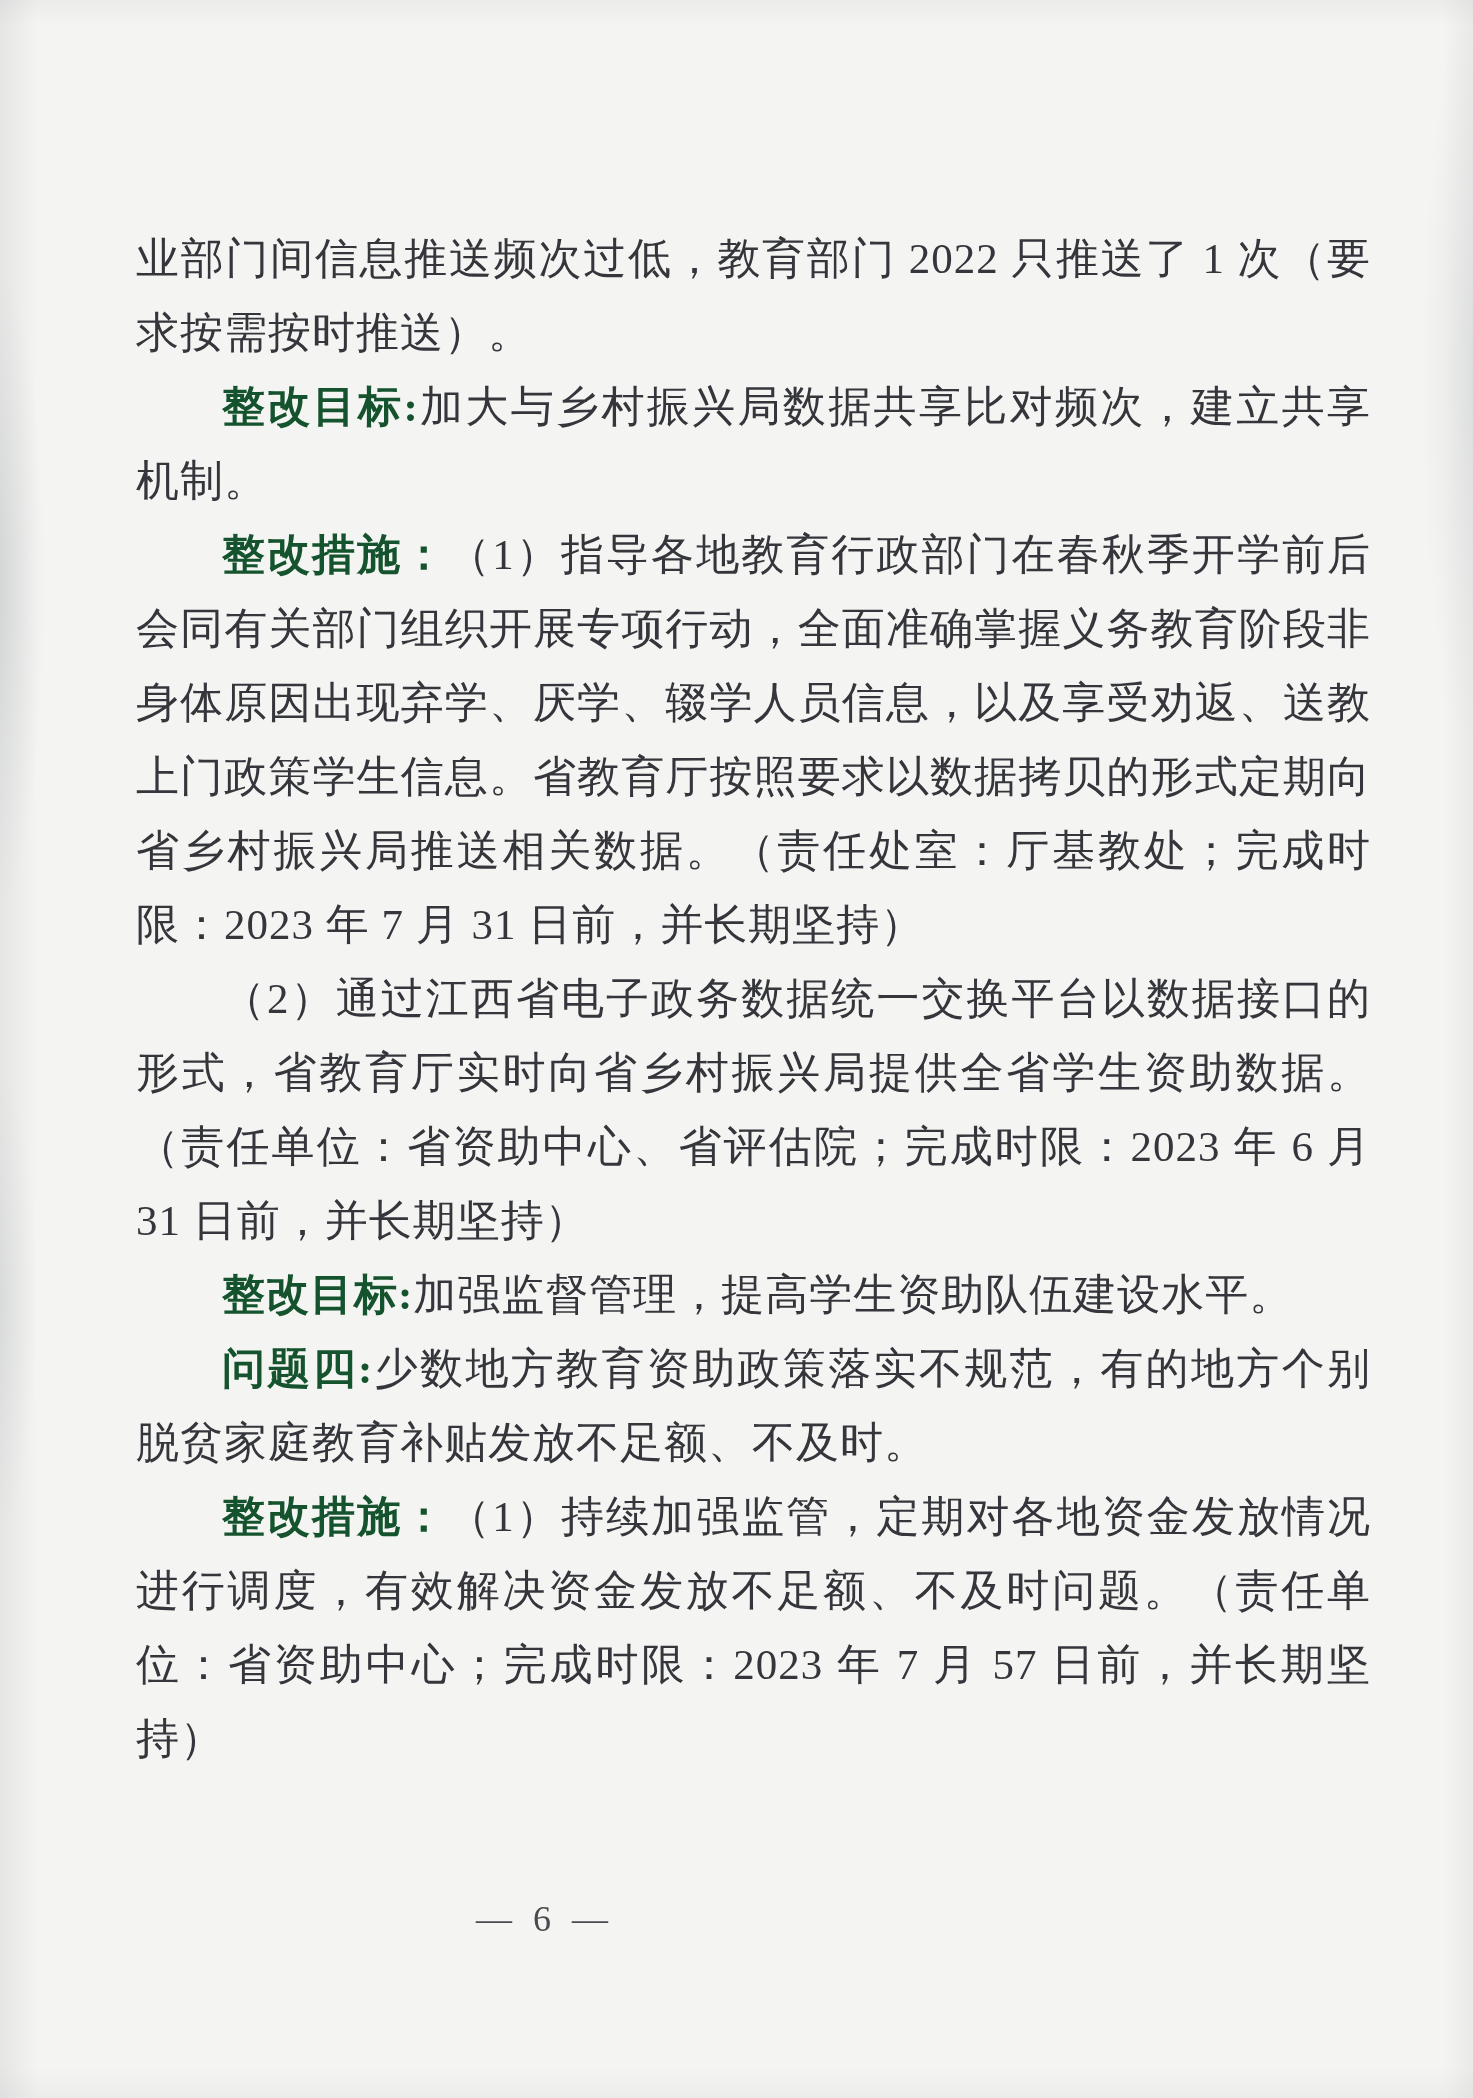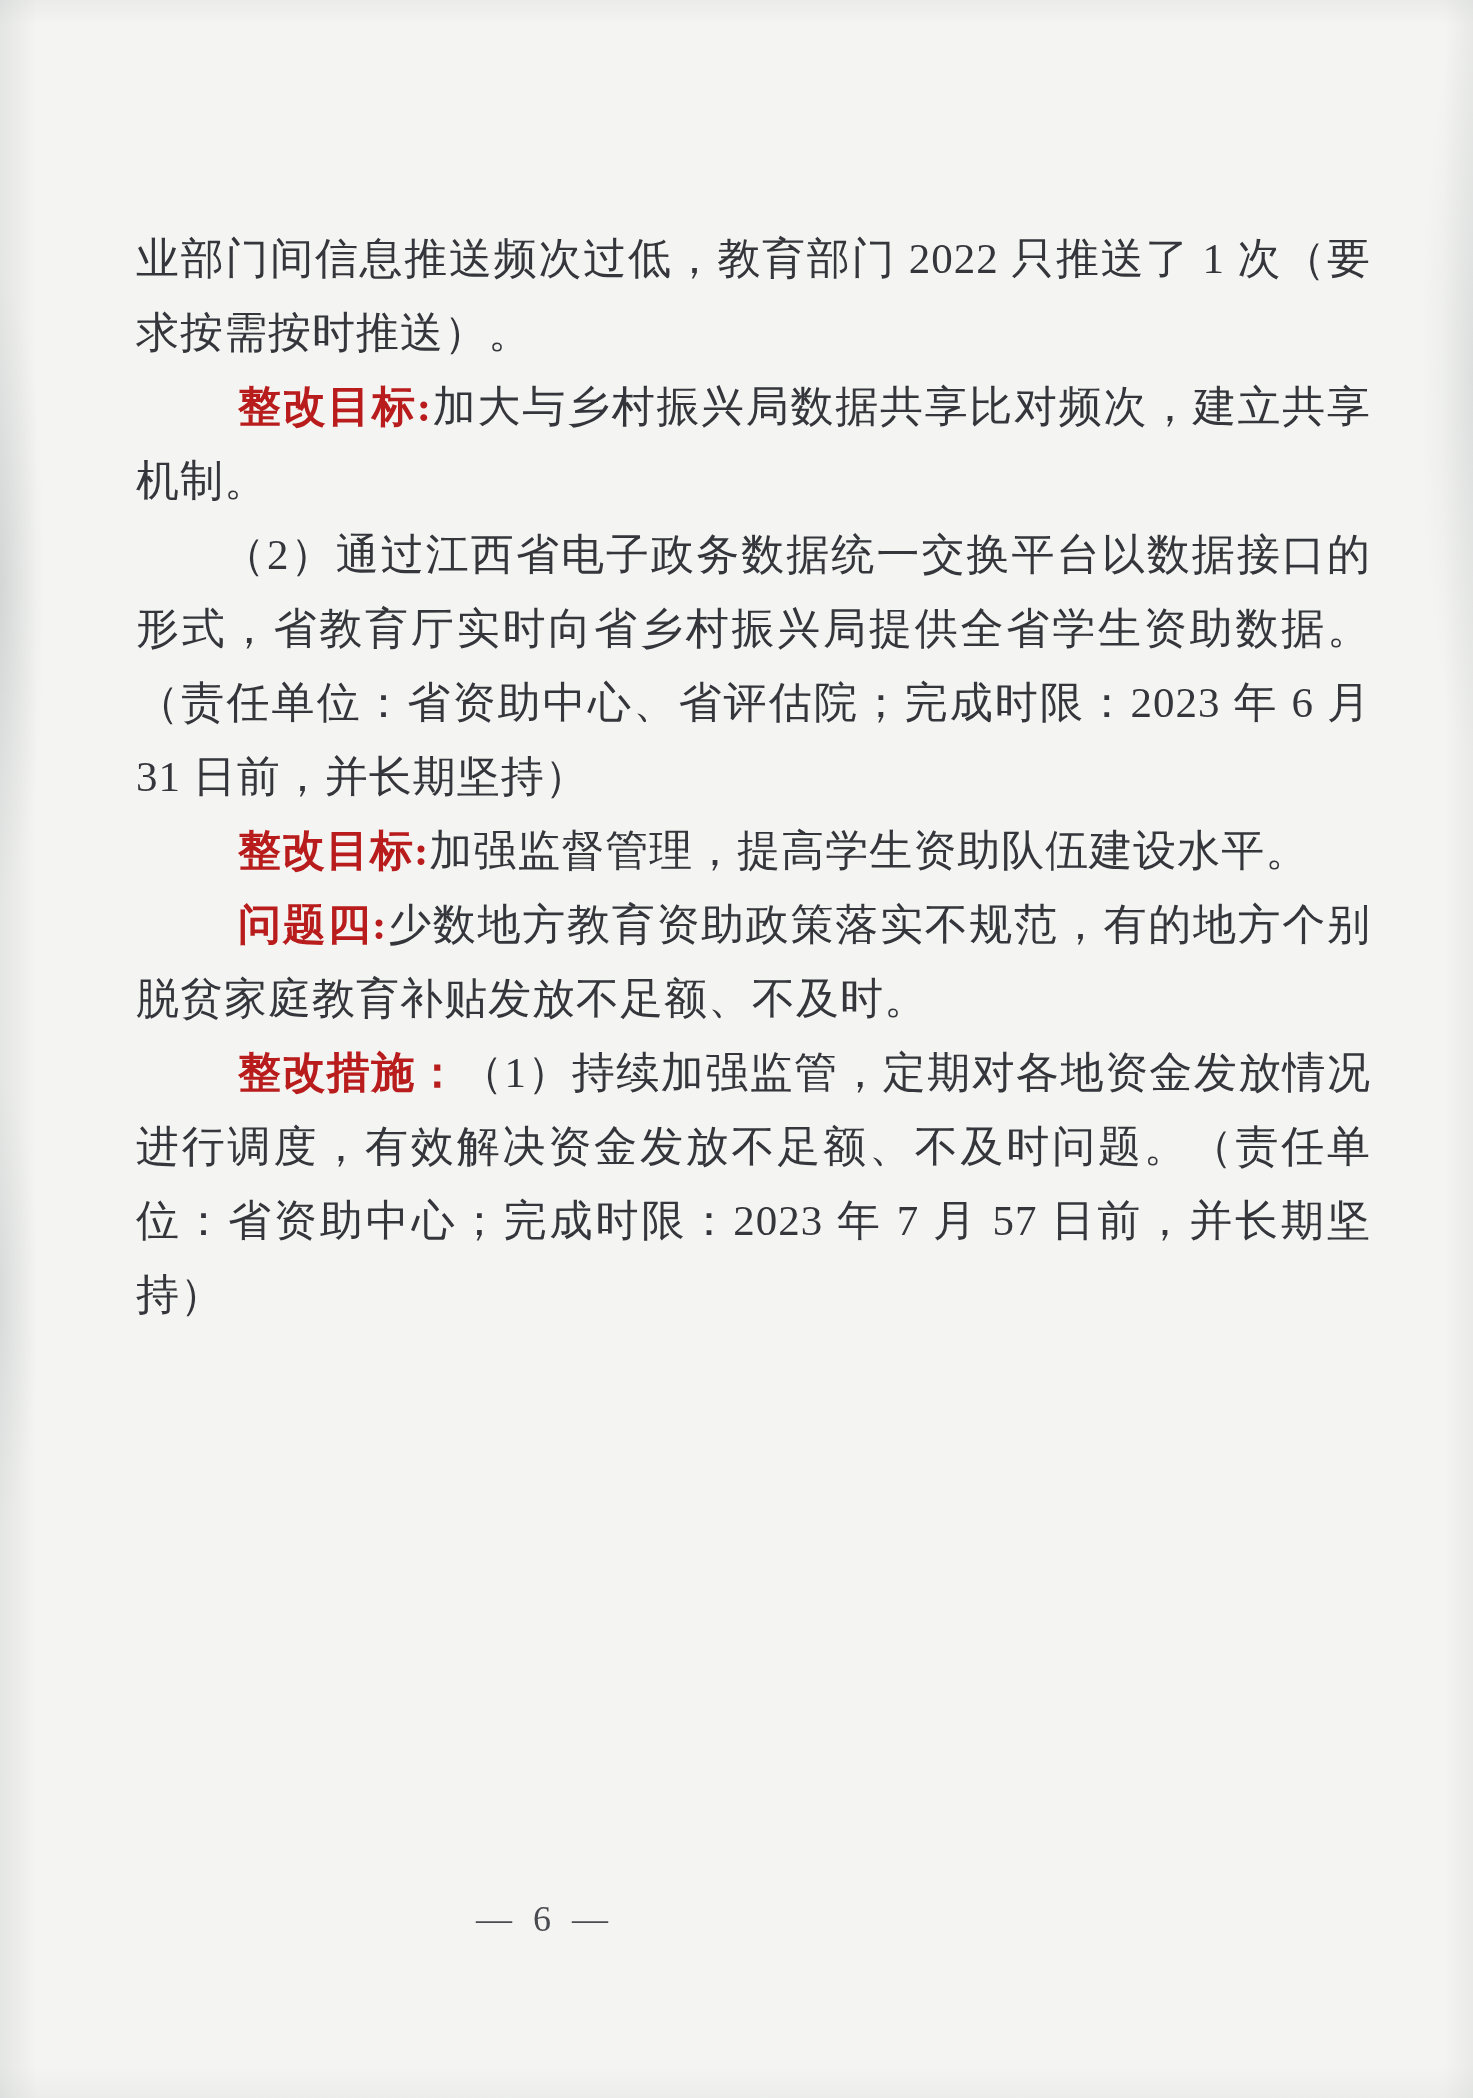--- a/index.html
+++ b/index.html
@@ -27,22 +27,21 @@
     color: #35363c;
     font-size: 43px;
     line-height: 74px;
     text-align: justify;
     letter-spacing: 1px;
   }
   .para { margin: 0; }
   .para.indent { text-indent: 2em; }
   .lead {
     font-weight: 700;
-    color: #b91c1c;
-    margin-left: 16px;
+    color: #14532d;
   }
   .page-number {
     position: absolute;
     top: 1898px;
     left: 0;
     width: 1090px;
     text-align: center;
     font-size: 36px;
     color: #4a4b50;
     letter-spacing: 6px;
@@ -56,20 +55,23 @@
   <main class="text-block">
 
     <p class="para">
       <span class="body">业部门间信息推送频次过低，教育部门 2022 只推送了 1 次（要求按需按时推送）。</span>
     </p>
 
     <p class="para indent">
       <span class="lead">整改目标:</span><span class="body">加大与乡村振兴局数据共享比对频次，建立共享机制。</span>
     </p>
 
+    <p class="para indent">
+      <span class="lead">整改措施：</span><span class="body">（1）指导各地教育行政部门在春秋季开学前后会同有关部门组织开展专项行动，全面准确掌握义务教育阶段非身体原因出现弃学、厌学、辍学人员信息，以及享受劝返、送教上门政策学生信息。省教育厅按照要求以数据拷贝的形式定期向省乡村振兴局推送相关数据。（责任处室：厅基教处；完成时限：2023 年 7 月 31 日前，并长期坚持）</span>
+    </p>
 
     <p class="para indent">
       <span class="body">（2）通过江西省电子政务数据统一交换平台以数据接口的形式，省教育厅实时向省乡村振兴局提供全省学生资助数据。（责任单位：省资助中心、省评估院；完成时限：2023 年 6 月 31 日前，并长期坚持）</span>
     </p>
 
     <p class="para indent">
       <span class="lead">整改目标:</span><span class="body">加强监督管理，提高学生资助队伍建设水平。</span>
     </p>
 
     <p class="para indent">

